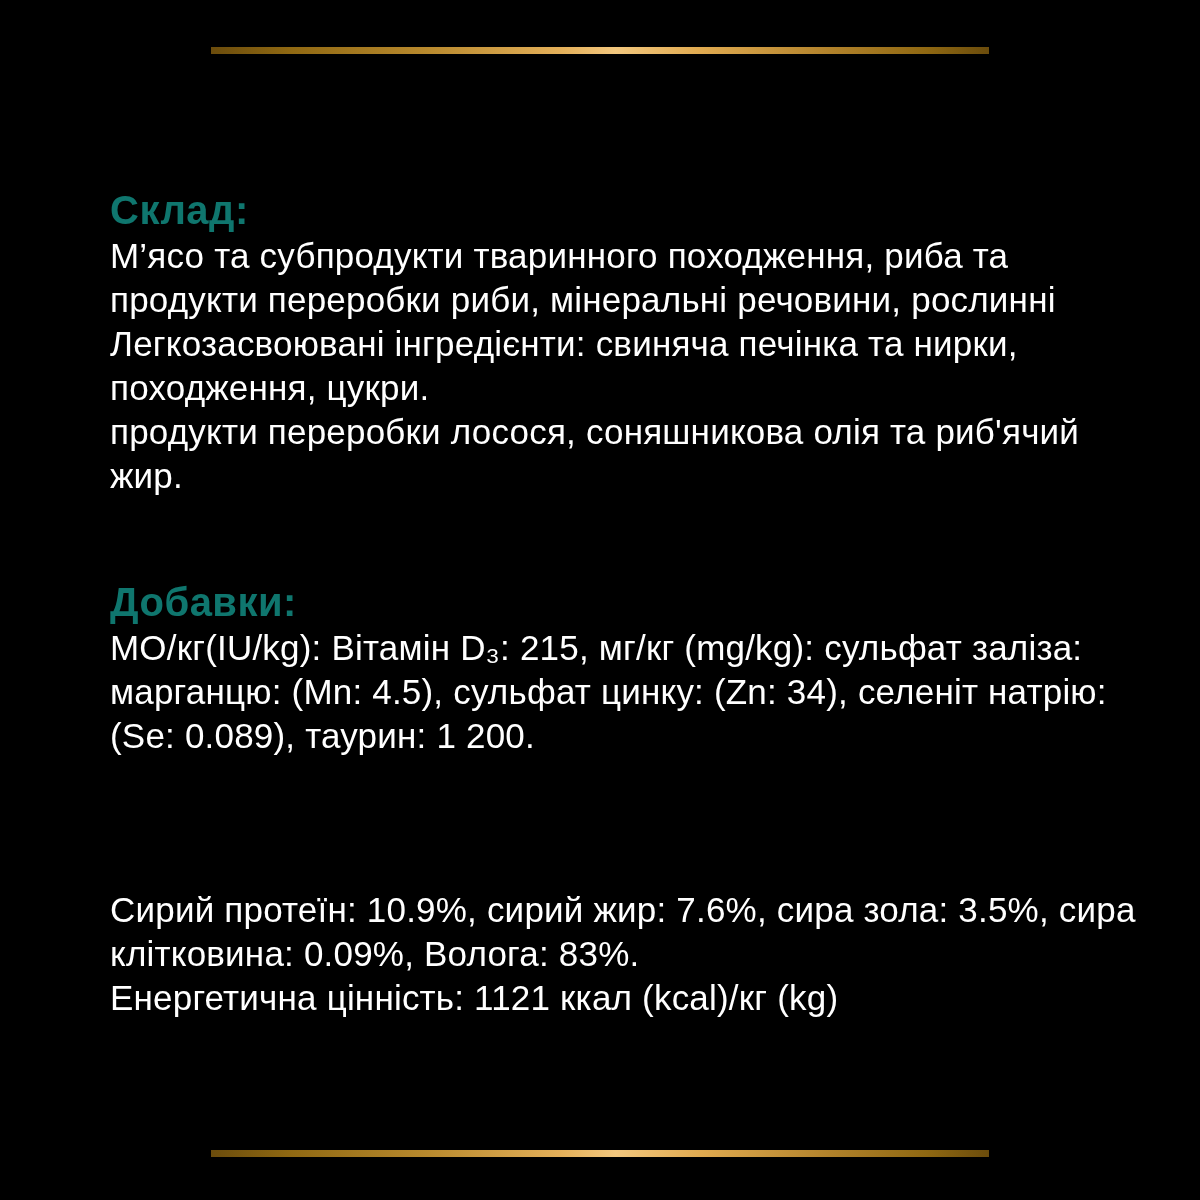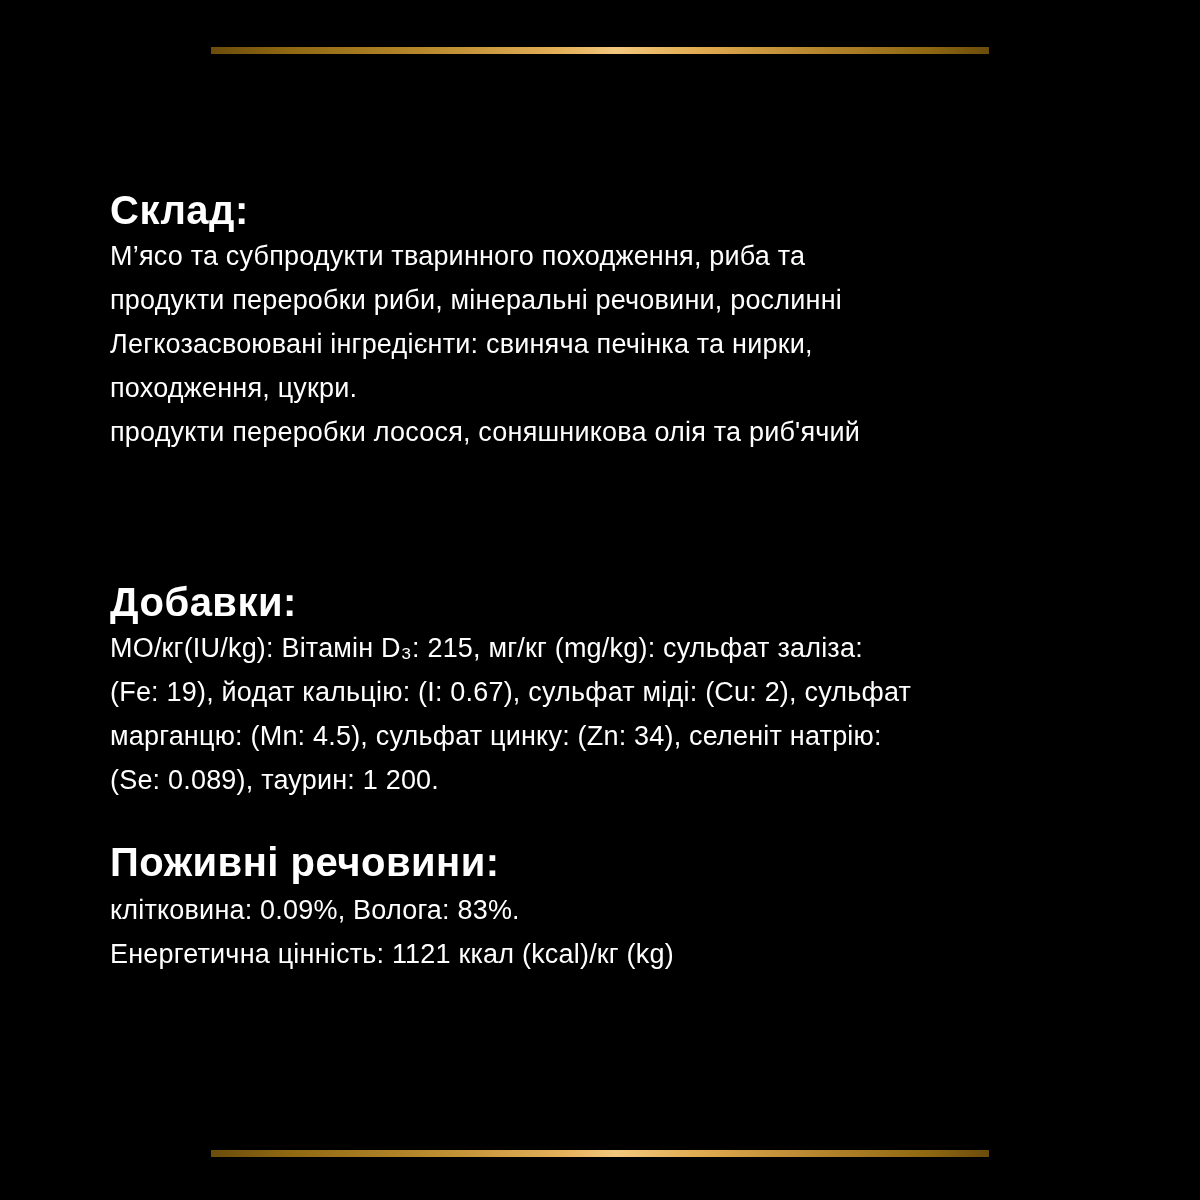--- a/index.html
+++ b/index.html
@@ -38,29 +38,29 @@
     left: 110px;
     width: 990px;
   }
   .section-heading {
     position: absolute;
     left: 0;
     top: 0;
     font-size: 40px;
     font-weight: bold;
     line-height: 48px;
-    color: #ffffff;
+    color: #0f766e;
     letter-spacing: 0.5px;
     white-space: nowrap;
   }
   .section-body {
     position: absolute;
     left: 0;
     color: #ffffff;
-    font-size: 27px;
+    font-size: 35px;
     line-height: 44px;
     letter-spacing: 0.2px;
   }
   .section-body .line {
     white-space: nowrap;
   }
   
   #section-composition           { top: 186px; height: 360px; }
   #section-composition .section-body { top: 48px; }
   #section-additives             { top: 578px; height: 230px; }
@@ -74,34 +74,34 @@
 <div class="gold-bar top"></div>
 
 <div class="section" id="section-composition">
   <div class="section-heading">Склад:</div>
   <div class="section-body">
       <div class="line">М’ясо та субпродукти тваринного походження, риба та</div>
       <div class="line">продукти переробки риби, мінеральні речовини, рослинні</div>
       <div class="line">Легкозасвоювані інгредієнти: свиняча печінка та нирки,</div>
       <div class="line">походження, цукри.</div>
       <div class="line">продукти переробки лосося, соняшникова олія та риб'ячий</div>
+      <div class="line">жир.</div>
     </div>
 </div>
 
 <div class="section" id="section-additives">
   <div class="section-heading">Добавки:</div>
   <div class="section-body">
       <div class="line">МО/кг(IU/kg): Вітамін D₃: 215, мг/кг (mg/kg): сульфат заліза:</div>
-      <div class="line">(Fe: 19), йодат кальцію: (I: 0.67), сульфат міді: (Cu: 2), сульфат</div>
       <div class="line">марганцю: (Mn: 4.5), сульфат цинку: (Zn: 34), селеніт натрію:</div>
       <div class="line">(Se: 0.089), таурин: 1 200.</div>
     </div>
 </div>
 
 <div class="section" id="section-nutrients">
-  <div class="section-heading">Поживні речовини:</div>
   <div class="section-body">
+      <div class="line">Сирий протеїн: 10.9%, сирий жир: 7.6%, сира зола: 3.5%, сира</div>
       <div class="line">клітковина: 0.09%, Волога: 83%.</div>
       <div class="line">Енергетична цінність: 1121 ккал (kcal)/кг (kg)</div>
     </div>
 </div>
 
 <div class="gold-bar bottom"></div>
 
 </body></html>

